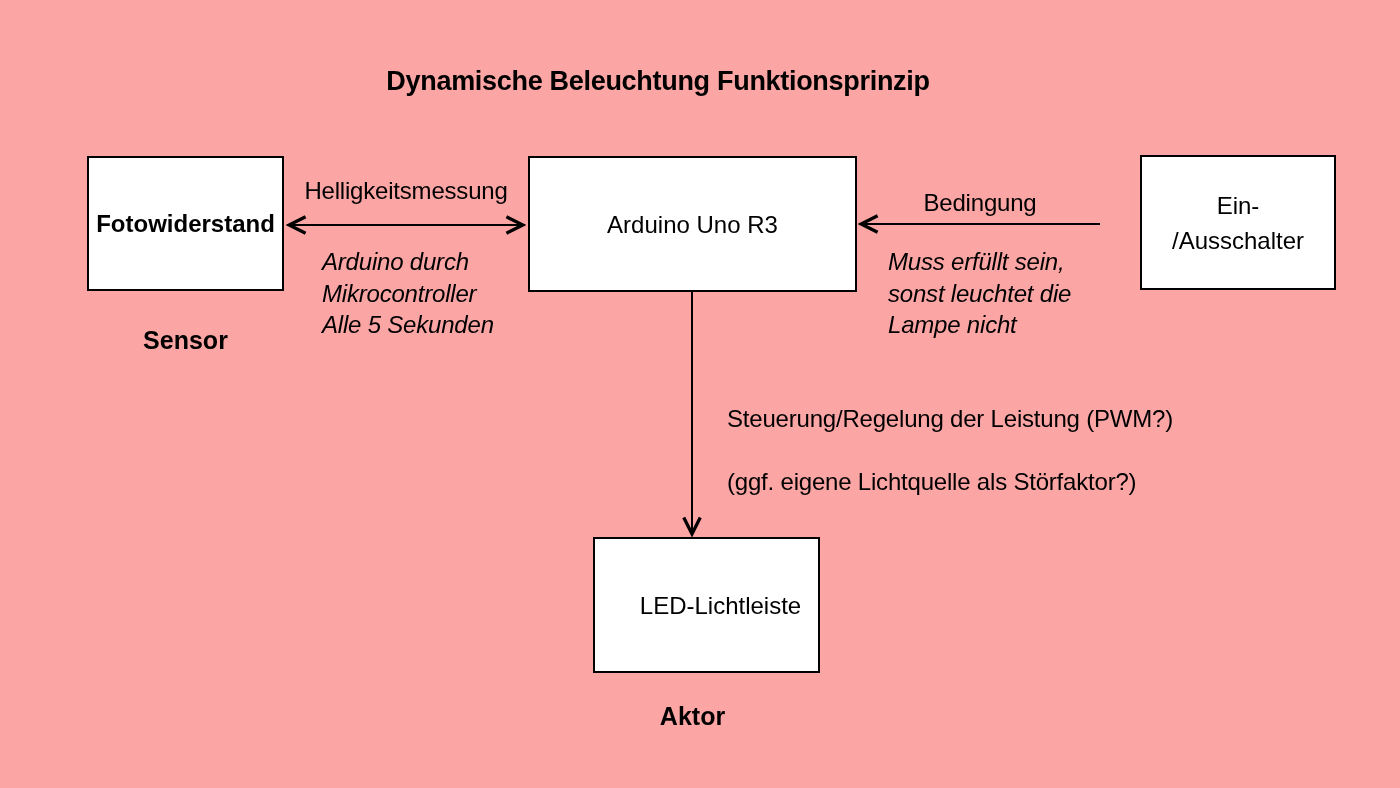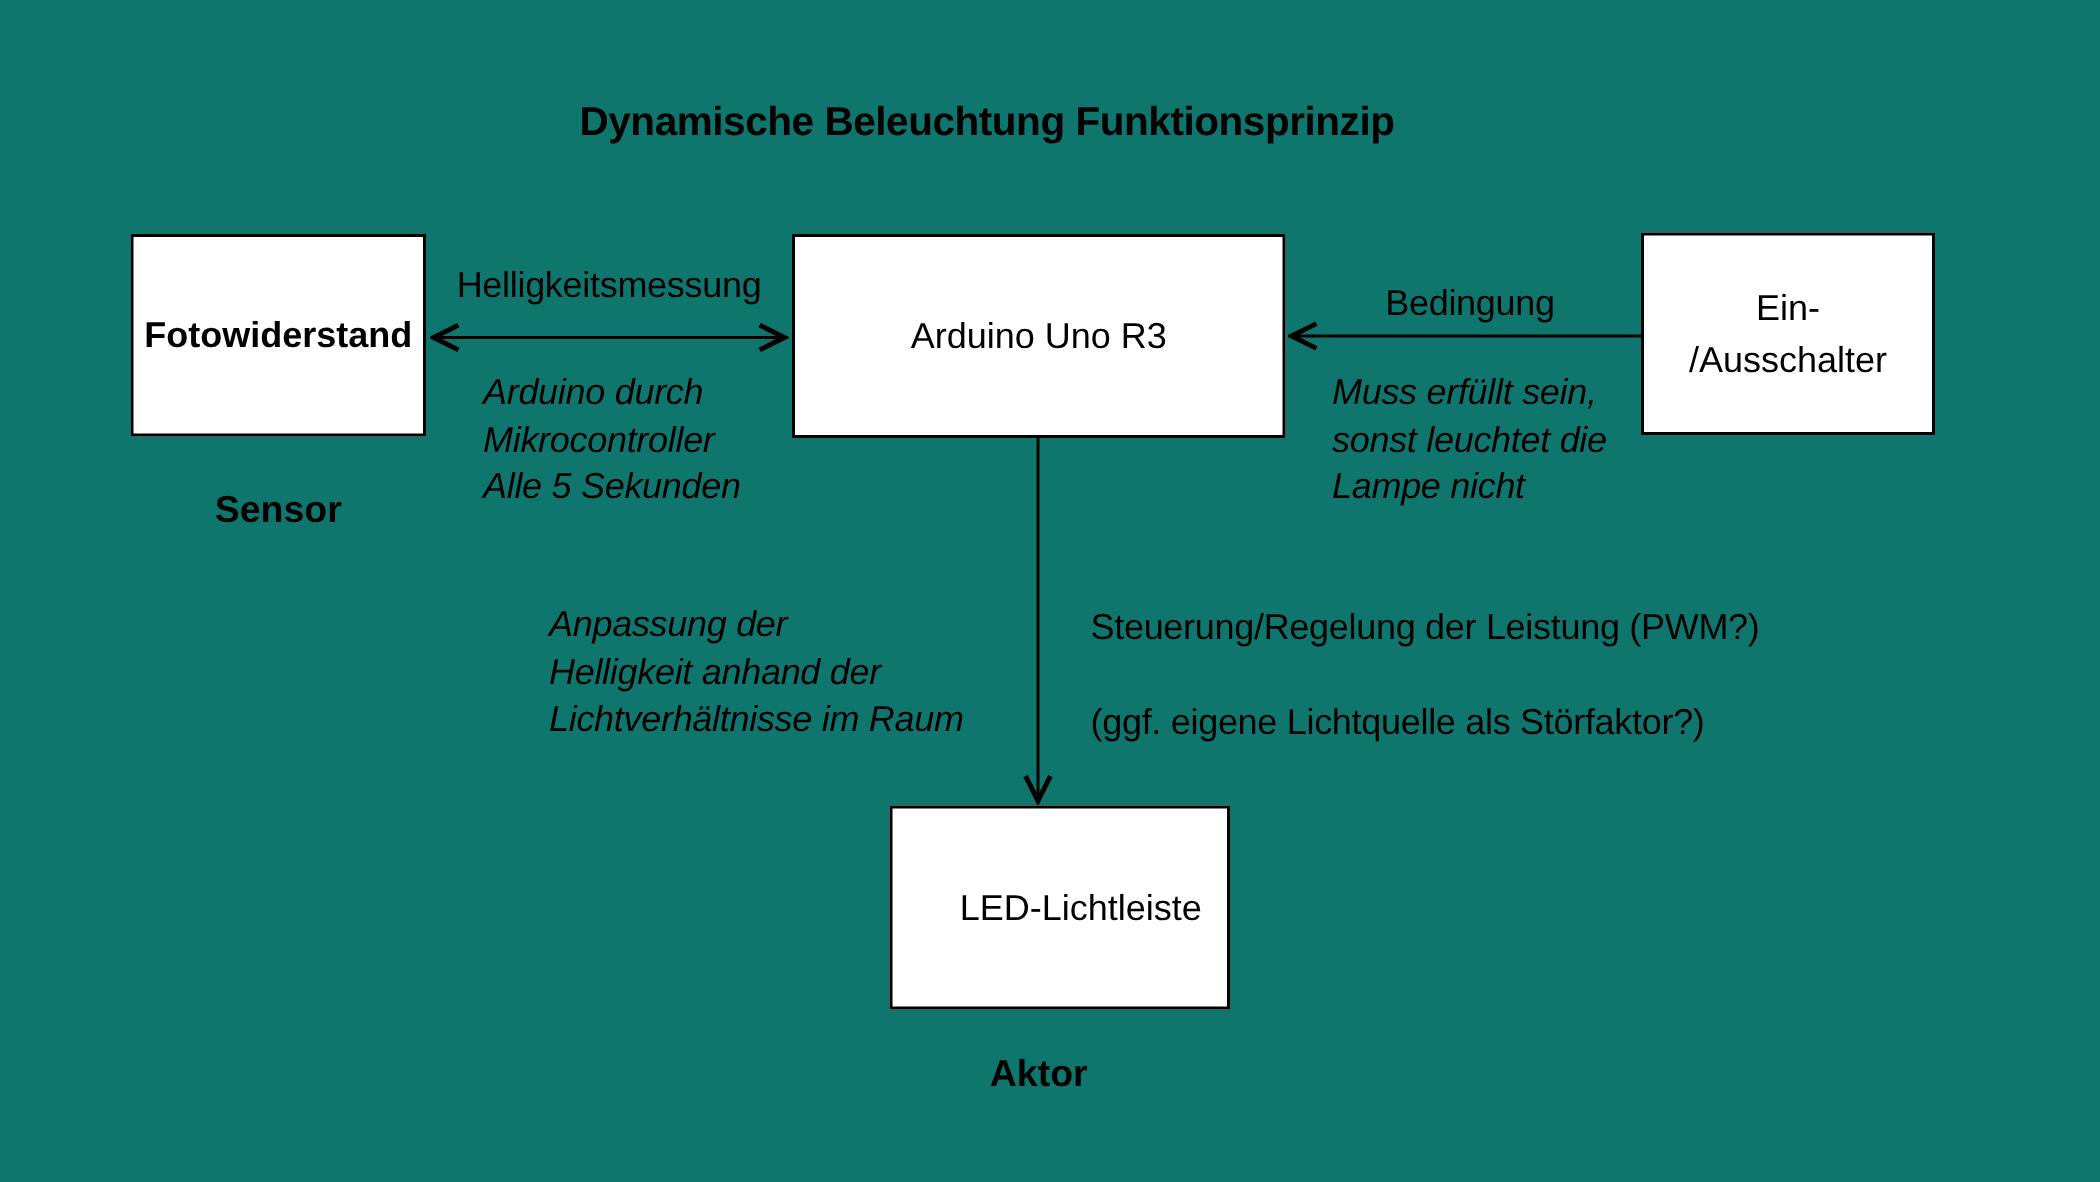--- a/index.html
+++ b/index.html
@@ -4,21 +4,21 @@
 <style>
   html, body {
     margin: 0;
     padding: 0;
     background: #ffffff;
   }
   .canvas {
     position: relative;
     width: 1400px;
     height: 788px;
-    background: #0f766e;
+    background: #fca5a5;
     font-family: "Liberation Sans", sans-serif;
     color: #000000;
     overflow: hidden;
   }
   .title {
     position: absolute;
     left: 308px;
     top: 66px;
     width: 700px;
     text-align: center;
@@ -33,21 +33,21 @@
     display: flex;
     flex-direction: column;
     align-items: center;
     justify-content: center;
     text-align: center;
     font-size: 24px;
     line-height: 35px;
   }
   .box-fotowiderstand { left: 87px;   top: 156px; width: 193px; height: 131px; font-weight: bold; }
   .box-arduino        { left: 528px;  top: 156px; width: 325px; height: 132px; align-items: center; }
-  .box-schalter       { left: 1094px; top: 155px; width: 192px; height: 131px; align-items: center; }
+  .box-schalter       { left: 1140px; top: 155px; width: 192px; height: 131px; align-items: center; }
   .box-led            { left: 593px;  top: 537px; width: 195px; height: 132px; padding-left: 28px; }
   .caption {
     position: absolute;
     text-align: center;
     font-size: 25px;
     font-weight: bold;
   }
   .caption-sensor { left: 87px;  top: 326px; width: 197px; }
   .caption-aktor  { left: 593px; top: 702px; width: 199px; }
   .edge-label {
@@ -123,22 +123,17 @@
     <div>Mikrocontroller</div>
     <div>Alle 5 Sekunden</div>
   </div>
 
   <div class="note italic note-bedingung">
     <div>Muss erfüllt sein,</div>
     <div>sonst leuchtet die</div>
     <div>Lampe nicht</div>
   </div>
 
-  <div class="note italic note-anpassung">
-    <div>Anpassung der</div>
-    <div>Helligkeit anhand der</div>
-    <div>Lichtverhältnisse im Raum</div>
-  </div>
 
   <div class="note note-steuerung-1">Steuerung/Regelung der Leistung (PWM?)</div>
   <div class="note note-steuerung-2">(ggf. eigene Lichtquelle als Störfaktor?)</div>
 
 </div>
 
 </body></html>

